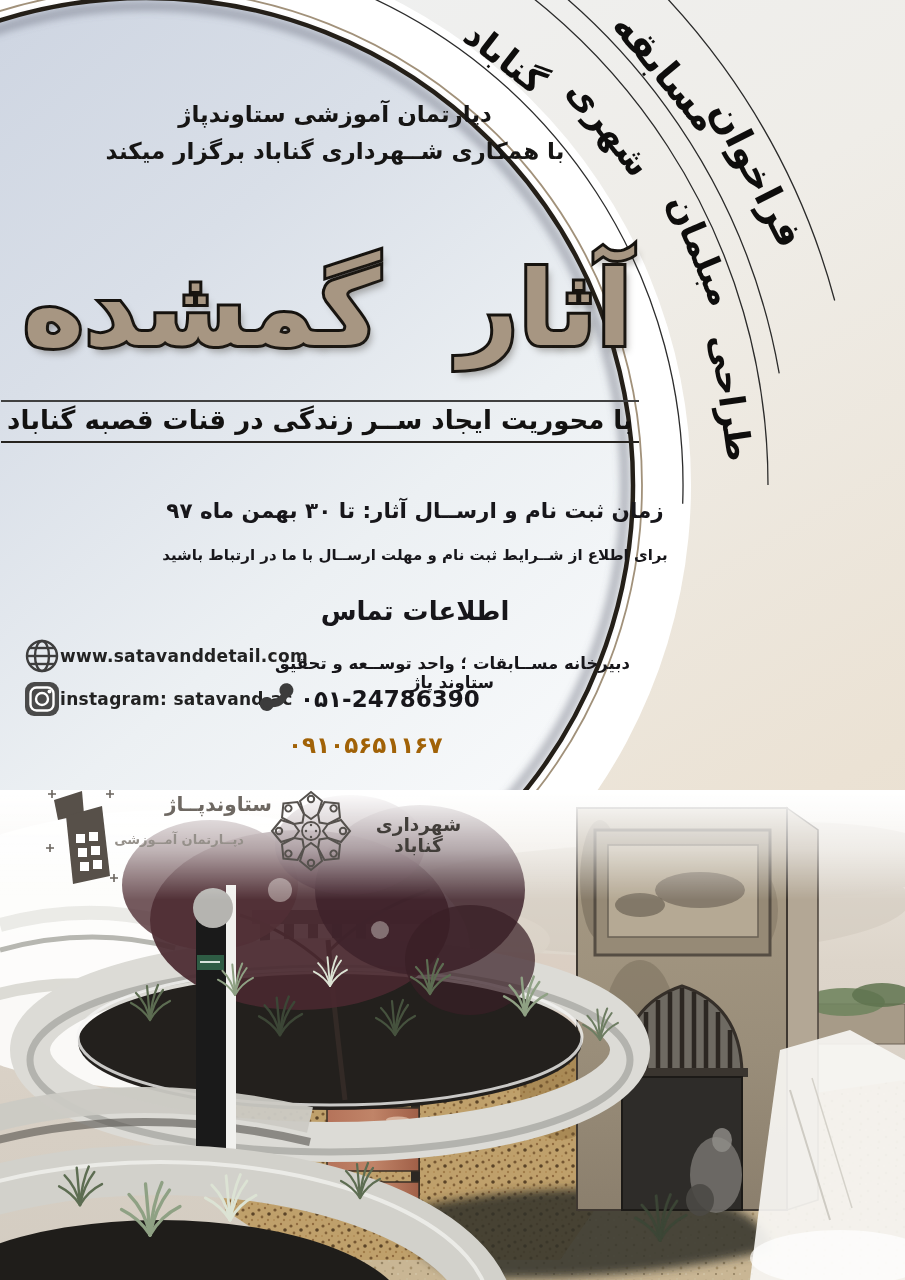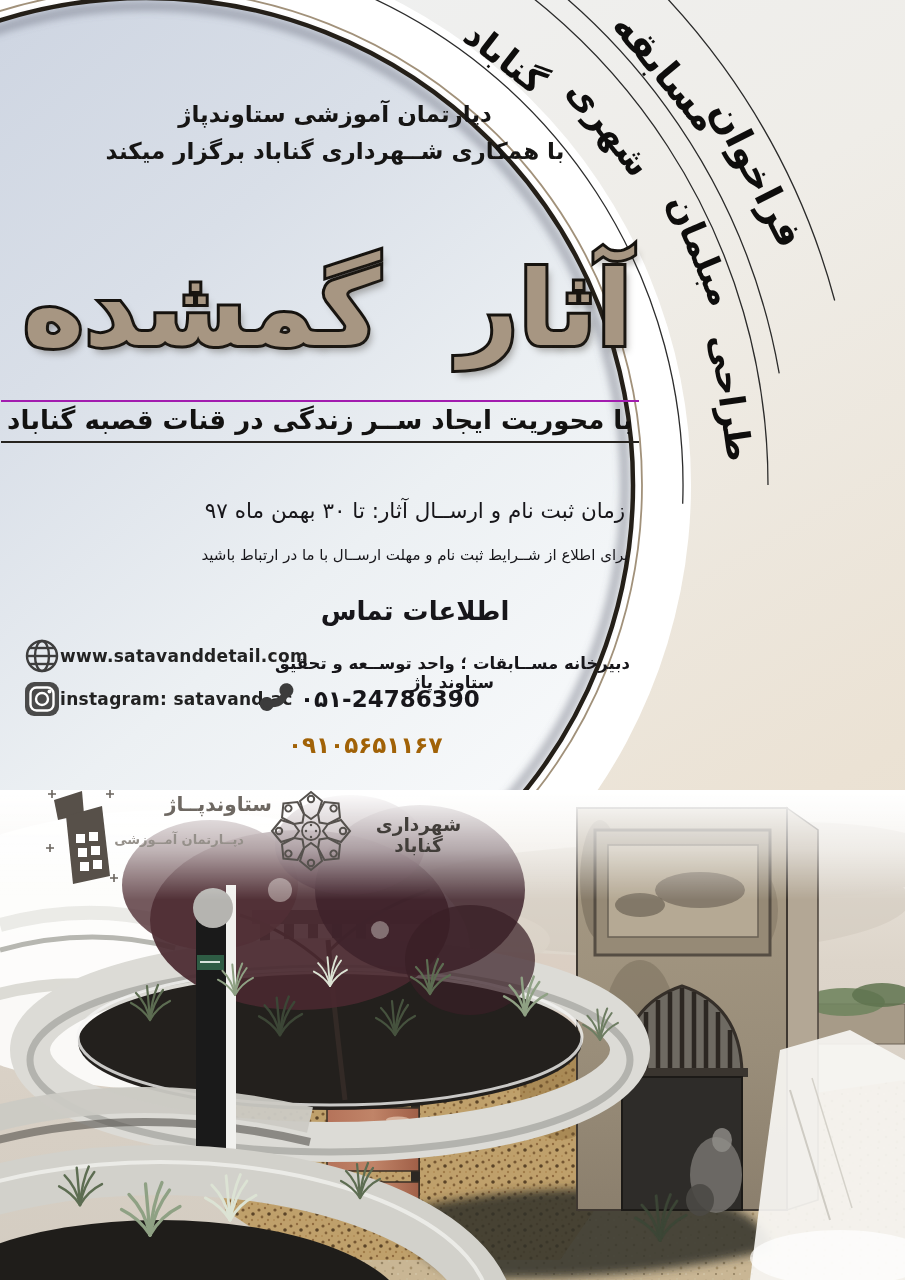--- a/index.html
+++ b/index.html
@@ -23,22 +23,22 @@
   .aw6{left:666px;top:72px;transform:translate(-50%,-50%) rotate(50deg);}
 
   .organizer{left:85px;top:96px;width:500px;text-align:center;direction:rtl;
              font-weight:bold;font-size:23px;line-height:37px;color:#161514;}
   .title{left:0;top:234px;width:655px;margin:0;text-align:center;direction:rtl;
          font-size:104px;font-weight:bold;line-height:1.45;color:#a79682;
          -webkit-text-stroke:6px #16130f;paint-order:stroke fill;word-spacing:42px;
          text-shadow:4px 6px 7px rgba(45,40,32,.35);}
   .subtitle-wrap{left:0;top:400px;width:640px;text-align:center;direction:rtl;}
   .subtitle{display:inline-block;font-weight:bold;font-size:26px;color:#131211;
-            border-top:2px solid #a21caf;border-bottom:2px solid #26231f;padding:3px 6px 6px;}
-  .info-line{left:75px;width:680px;text-align:center;direction:rtl;font-weight:normal;color:#17161a;}
+            border-top:2px solid #404040;border-bottom:2px solid #26231f;padding:3px 6px 6px;}
+  .info-line{left:75px;width:680px;text-align:center;direction:rtl;font-weight:bold;color:#17161a;}
   .info1{top:498px;font-size:21.5px;}
   .info2{top:546px;font-size:15px;}
   .contact-heading{top:596px;left:75px;width:680px;text-align:center;direction:rtl;
                    font-weight:bold;font-size:26px;color:#17161a;}
   .contact-row{position:absolute;left:24px;display:flex;align-items:center;z-index:2;}
   .contact-row .ctext{font-weight:bold;font-size:17px;color:#222;letter-spacing:.3px;}
   .crow1{top:638px;} .crow2{top:681px;} .crow3{top:725px;}
   .secretariat{left:255px;top:654px;width:395px;direction:rtl;text-align:center;
                font-weight:bold;font-size:16.5px;color:#17161a;}
   .phone1{left:300px;top:686px;direction:ltr;font-weight:bold;font-size:23px;color:#17161a;}

